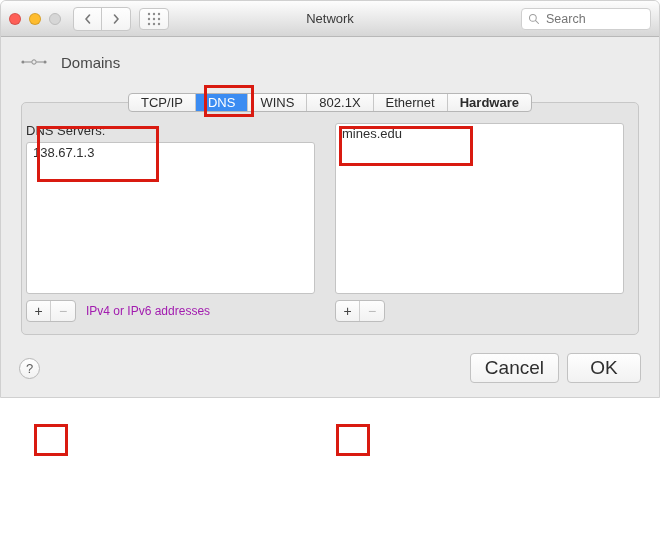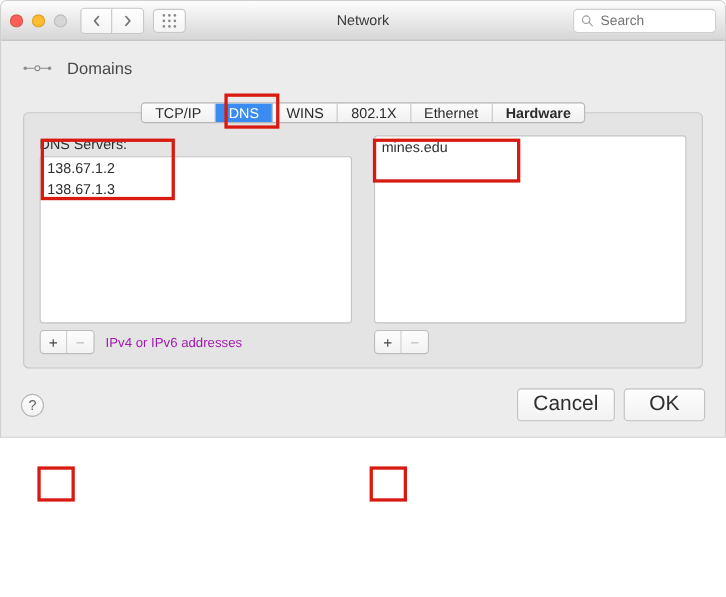--- a/index.html
+++ b/index.html
@@ -140,21 +140,21 @@
   .tab.selected {
     background: var(--blue-accent);
     color: #fff;
   }
 
   .content-well {
     margin: 0 20px 10px 20px;
     background: #e4e4e4;
     border: 1px solid #c7c7c7;
     border-radius: 5px;
-    padding: 20px 14px 12px 14px;
+    padding: 20px 14px 12px 4px;
     flex: 1;
     display: flex; flex-direction: column;
   }
   .columns {
     display: flex; gap: 20px;
     flex: 1;
   }
   .col {
     flex: 1;
     display: flex; flex-direction: column;
@@ -304,21 +304,20 @@
         <div class="tab">Hardware</div>
       </div>
   </div>
 
   <div class="content-well">
     <div class="columns">
 
       <div class="col">
         <span class="col-label">DNS Servers:</span>
         <div class="listbox" id="dns-list">
-            <div class="list-item">138.67.1.2</div>
             <div class="list-item">138.67.1.3</div>
           </div>
         <div class="below-list">
           <div class="pm-group">
             <div class="pm-btn">+</div>
             <div class="pm-btn disabled">−</div>
           </div>
           <span class="hint">IPv4 or IPv6 addresses</span>
         </div>
       </div>

